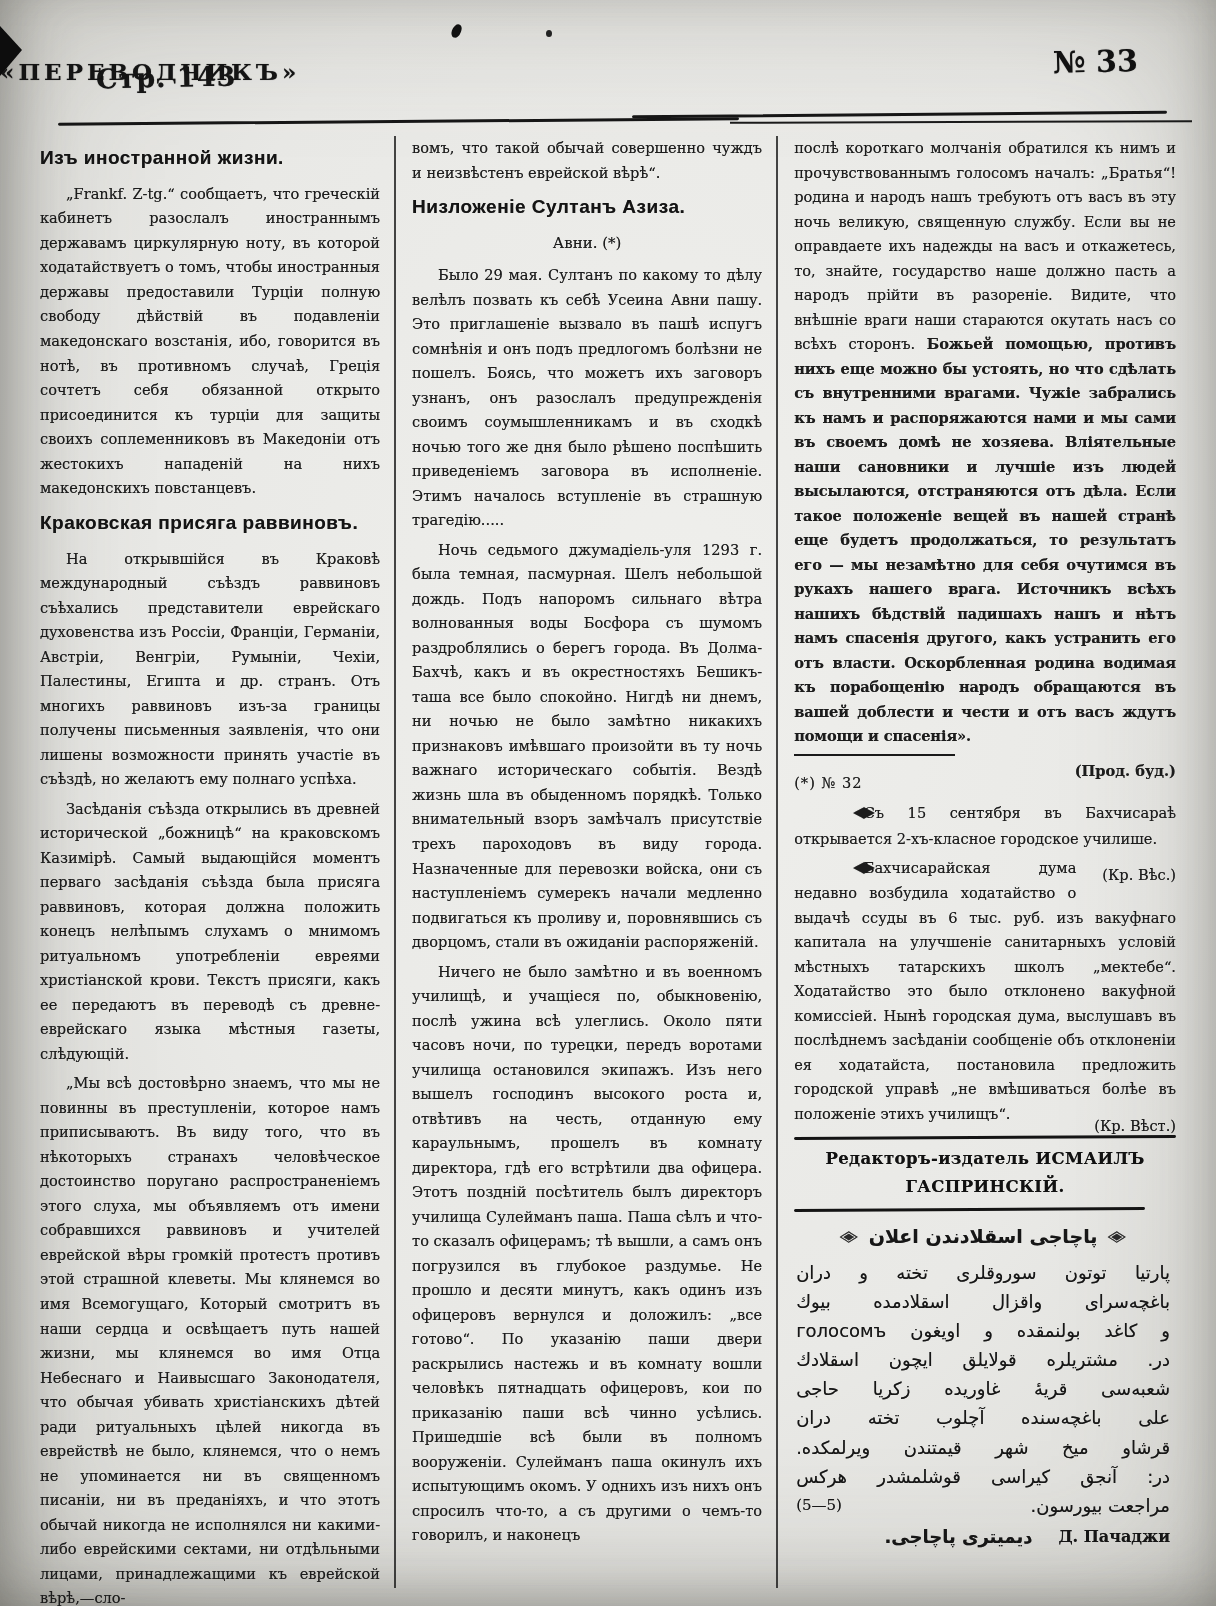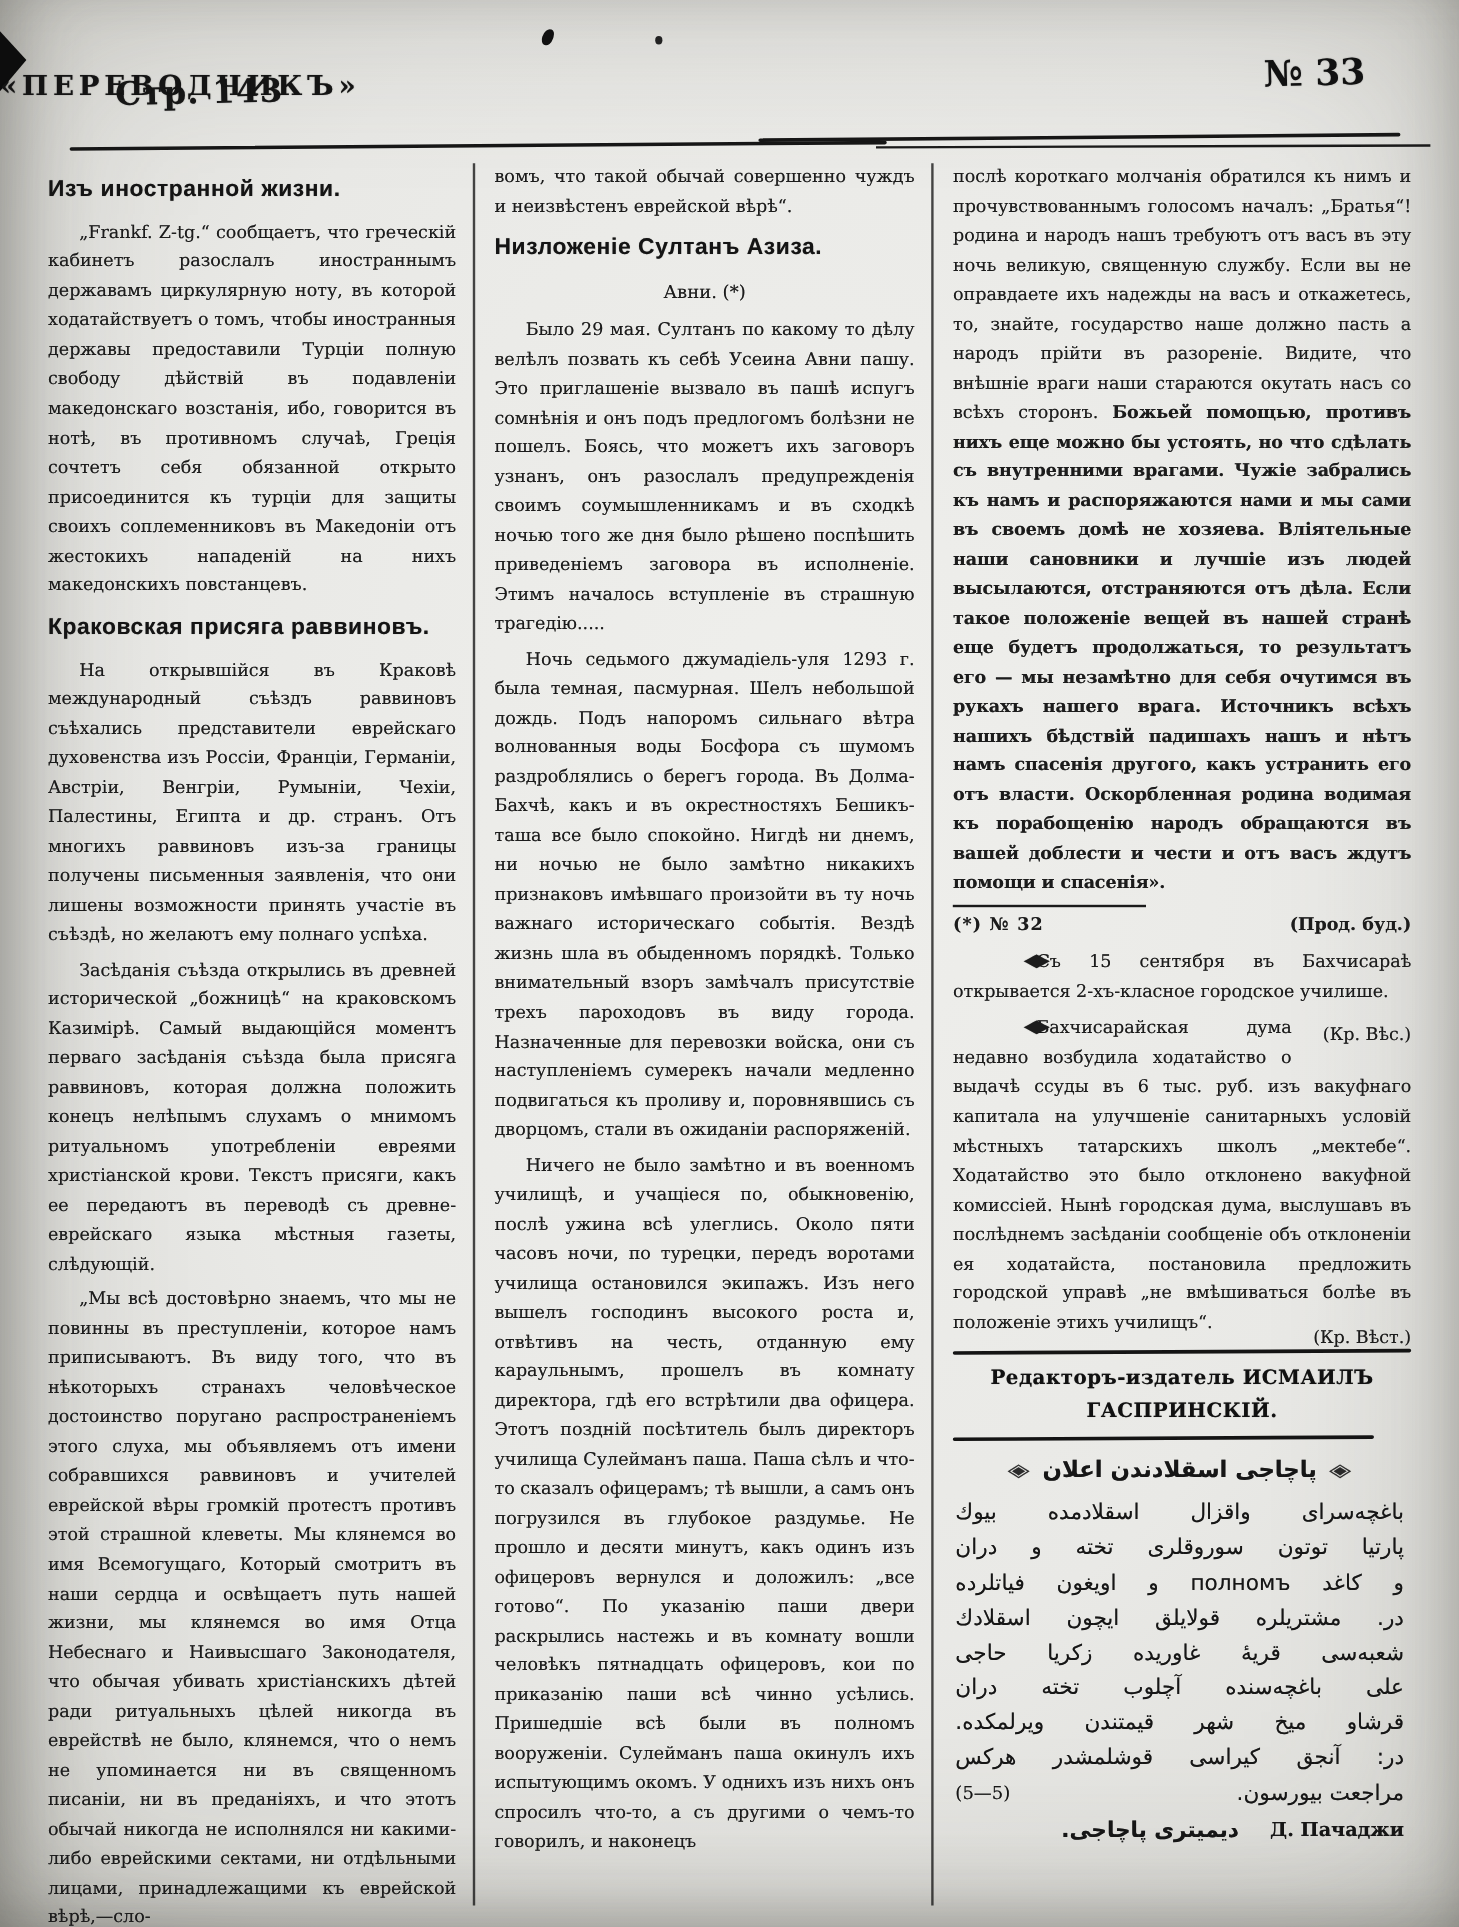--- a/index.html
+++ b/index.html
@@ -89,21 +89,21 @@
   }
   .subtitle{text-align:center;font-size:15px;margin:0 0 7px 0;}
   .speech .bold{font-weight:700;letter-spacing:-.1px;}
   .footnote-row{
     position:relative;display:flex;justify-content:space-between;
     padding-top:5px;margin:4px 0 6px 0;font-size:14.6px;
   }
   .footnote-row::before{
     content:"";position:absolute;left:0;top:0;width:42%;border-top:2px solid #1a1a1a;
   }
-  .footnote-row .fn{font-weight:700;letter-spacing:1px;}
+  .footnote-row .fn{font-weight:400;letter-spacing:1px;margin-top:12px;}
   .footnote-row .cn{font-weight:700;}
   .news{margin-bottom:6px;}
   .news .bullet{
     font-size:15px;letter-spacing:-1px;margin-right:7px;
     display:inline-block;transform:scaleX(1.9) translateY(-1px);
   }
   .news .src{float:right;font-size:14.6px;margin-top:12px;}
   .editor-block{margin:10px 0 6px 0;}
   .editor-block .rule{height:3px;background:#141414;border-radius:2px;}
   .editor-block .rule.top{transform:rotate(-.3deg);}
@@ -193,23 +193,23 @@
         <div class="editor-line">Редакторъ-издатель ИСМАИЛЪ ГАСПРИНСКІЙ.</div>
         <div class="rule bottom"></div>
       </div>
 
       <div class="ad" dir="rtl">
         <div class="ad-title-row">
           <span class="fleuron">◈</span>
           <span class="ad-title">پاچاجى اسقلادندن اعلان</span>
           <span class="fleuron">◈</span>
         </div>
+        <div class="ad-line">پارتيا توتون سوروقلرى تخته و دران</div>
         <div class="ad-line">باغچه‌سراى واقزال اسقلادمده بيوك</div>
-        <div class="ad-line">پارتيا توتون سوروقلرى تخته و دران</div>
-        <div class="ad-line">و كاغد полномъ و اويغون فياتلرده</div>
+        <div class="ad-line">و كاغد بولنمقده و اويغون голосомъ</div>
         <div class="ad-line">در. مشتريلره قولايلق ايچون اسقلادك</div>
         <div class="ad-line">شعبه‌سى قريهٔ غاوريده زكريا حاجى</div>
         <div class="ad-line">على باغچه‌سنده آچلوب تخته دران</div>
         <div class="ad-line">قرشاو ميخ شهر قيمتندن ويرلمكده.</div>
         <div class="ad-line">در: آنجق كيراسى قوشلمشدر هركس</div>
         <div class="ad-last-row">
           <span>مراجعت بيورسون.</span>
           <span class="count">(5—5)</span>
         </div>
         <div class="sig-row">

